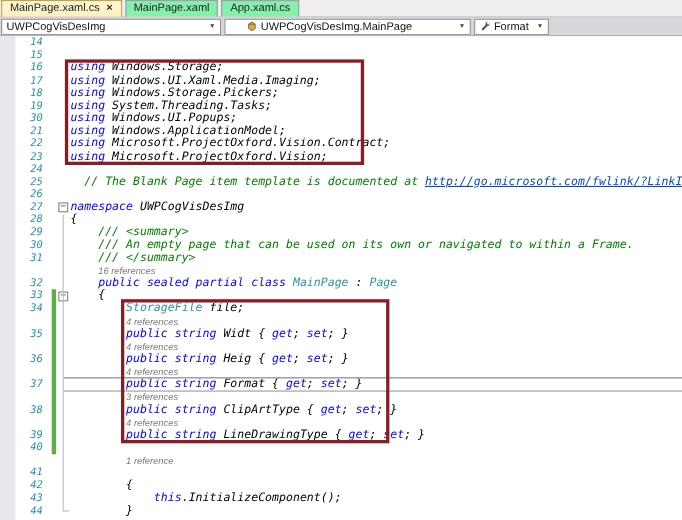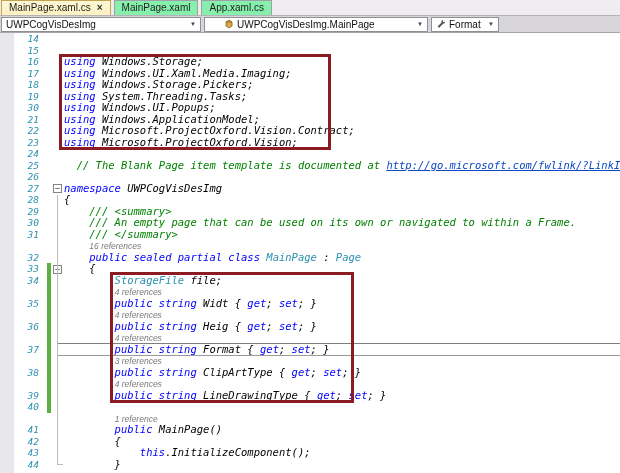--- a/index.html
+++ b/index.html
@@ -271,21 +271,20 @@
       <div class="row">
         <span class="num">40</span>
         <span class="codeseg"></span>
       </div>
       <div class="row lens">
         <span class="num"></span>
         <span class="codeseg" style="padding-left: 50.64px;"><span class="c-g">1 reference</span></span>
       </div>
       <div class="row">
         <span class="num">41</span>
-        <span class="codeseg"><span class="c-p">        </span><span class="c-k">public</span><span class="c-p"> MainPage()</span></span>
       </div>
       <div class="row">
         <span class="num">42</span>
         <span class="codeseg"><span class="c-p">        {</span></span>
       </div>
       <div class="row">
         <span class="num">43</span>
         <span class="codeseg"><span class="c-p">            </span><span class="c-k">this</span><span class="c-p">.InitializeComponent();</span></span>
       </div>
       <div class="row">

